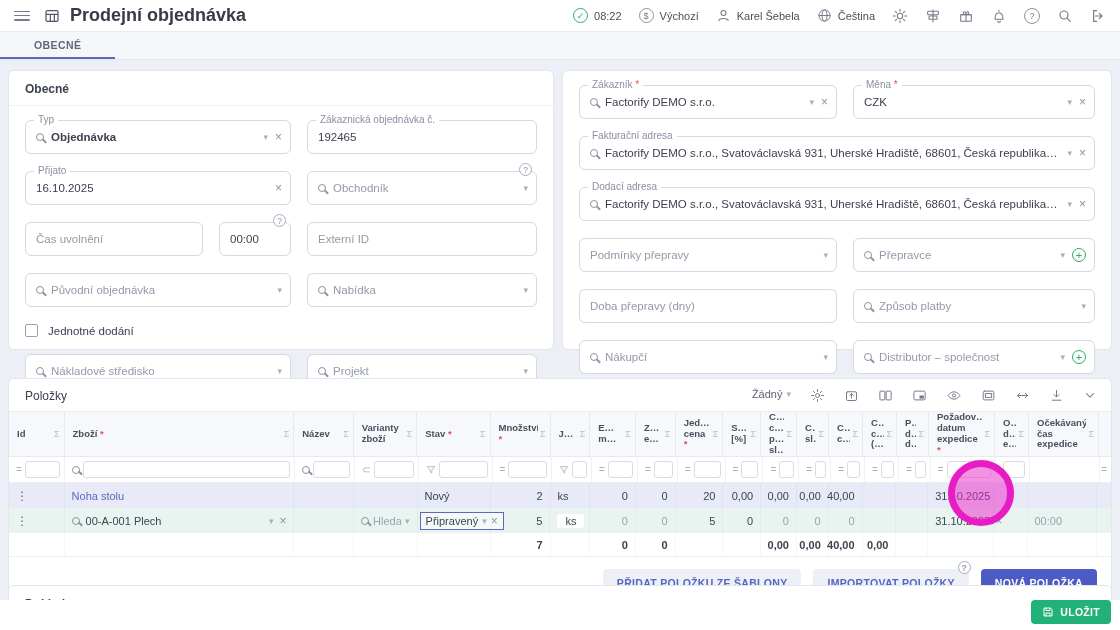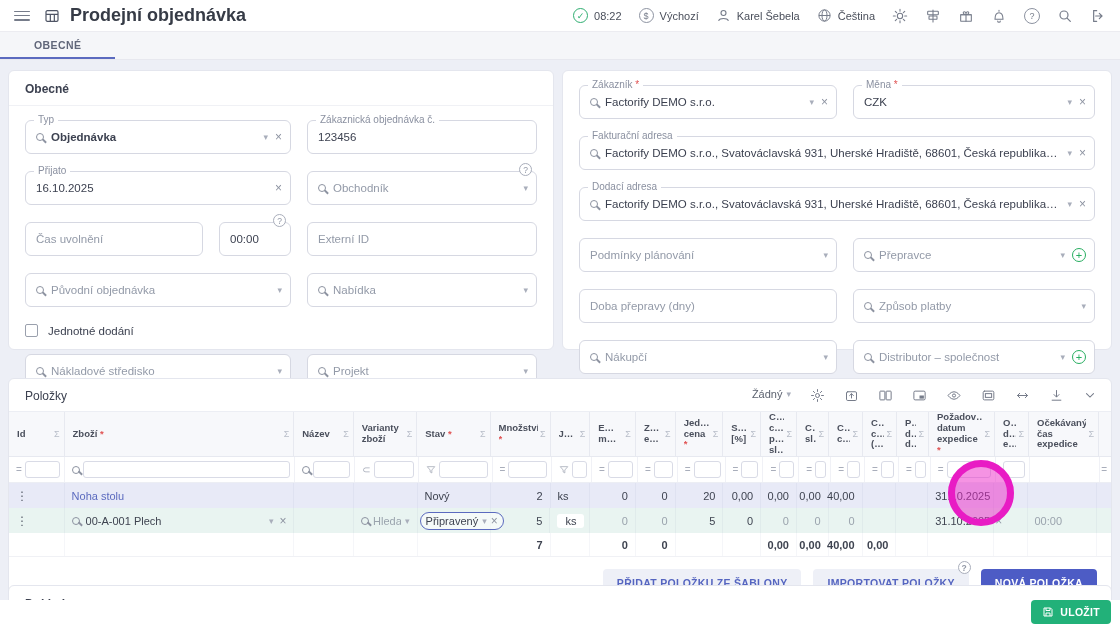--- a/index.html
+++ b/index.html
@@ -59,21 +59,21 @@
   .fbox { flex:1; min-width:8px; height:17px; background:#fff; border:1px solid #d9dbe6; border-radius:3px; }
   .trow { height:25px; align-items:center; font-size:11px; }
   .trow .dc, .tsum .dc { padding:0 7px; display:flex; align-items:center; height:100%; border-right:1px solid rgba(90,100,160,.06); min-width:0; }
   .num { justify-content:flex-end; }
   .muted { color:#9aa3ad; }
   .row-sel { background:#e8eaf7; }
   .row-edit { background:#e9f4f1; }
   .kebab { color:#5d6370; font-size:12px; margin-right:6px; }
   .linkcell { color:#5b6abf; }
   .tsum { height:24px; font-weight:bold; font-size:11px; align-items:center; border-bottom:1px solid #f0f1f5; }
-  .editbox { display:flex; align-items:center; gap:4px; border:1.6px solid #5b6abf; border-radius:9px; padding:1px 5px; background:rgba(255,255,255,.55); font-size:11px; }
+  .editbox { display:flex; align-items:center; gap:4px; border:1.6px solid #5b6abf; border-radius:0; padding:1px 5px; background:rgba(255,255,255,.55); font-size:11px; }
   .chip { background:#fff; border-radius:3px; padding:1px 8px; }
   
   .c0{width:56px}.c1{width:232px}.c2{width:60px}.c3{width:64px}.c4{width:74px}.c5{width:60px}
   .c6{width:40px}.c7{width:46px}.c8{width:40px}.c9{width:48px}.c10{width:38px}.c11{width:36px}
   .c12{width:32px}.c13{width:34px}.c14{width:34px}.c15{width:32px}.c16{width:66px}.c17{width:34px}
   .c18{width:70px}.c19{flex:1;min-width:8px;border-right:none !important}
 
   .items-actions { display:flex; justify-content:flex-end; gap:12px; padding:12px 14px 12px; }
   .btn { border:none; border-radius:4px; font-family:inherit; font-size:10.5px; font-weight:bold; letter-spacing:.3px; padding:8px 14px; cursor:pointer; }
   .btn-sec { background:#eef0f7; color:#5565c0; position:relative; }
@@ -169,21 +169,21 @@
       <div class="frow">
         <div class="field" style="flex:0 0 266px">
           <span class="flabel">Typ</span>
           <span class="mag"></span>
           <span class="fval" style="font-weight:bold">Objednávka</span>
           <span class="caret">▾</span>
           <span class="clearx">×</span>
         </div>
         <div class="field">
           <span class="flabel">Zákaznická objednávka č.</span>
-          <span class="fval">123456</span>
+          <span class="fval">192465</span>
         </div>
       </div>
       <div class="frow">
         <div class="field" style="flex:0 0 266px">
           <span class="flabel">Přijato</span>
           <span class="fval">16.10.2025</span>
           <span class="clearx">×</span>
         </div>
         <div class="field">
           <span class="help">?</span>
@@ -272,21 +272,21 @@
         <div class="field">
           <span class="flabel">Dodací adresa</span>
           <span class="mag"></span>
           <span class="fval">Factorify DEMO s.r.o., Svatováclavská 931, Uherské Hradiště, 68601, Česká republika, CZ123456, 123456789</span>
           <span class="caret">▾</span>
           <span class="clearx">×</span>
         </div>
       </div>
       <div class="frow">
         <div class="field" style="flex:0 0 258px">
-          <span class="fval ph">Podmínky plánování</span>
+          <span class="fval ph">Podmínky přepravy</span>
           <span class="caret">▾</span>
         </div>
         <div class="field">
           <span class="mag"></span>
           <span class="fval ph">Přepravce</span>
           <span class="caret">▾</span>
           <span class="plusc">+</span>
         </div>
       </div>
       <div class="frow">

